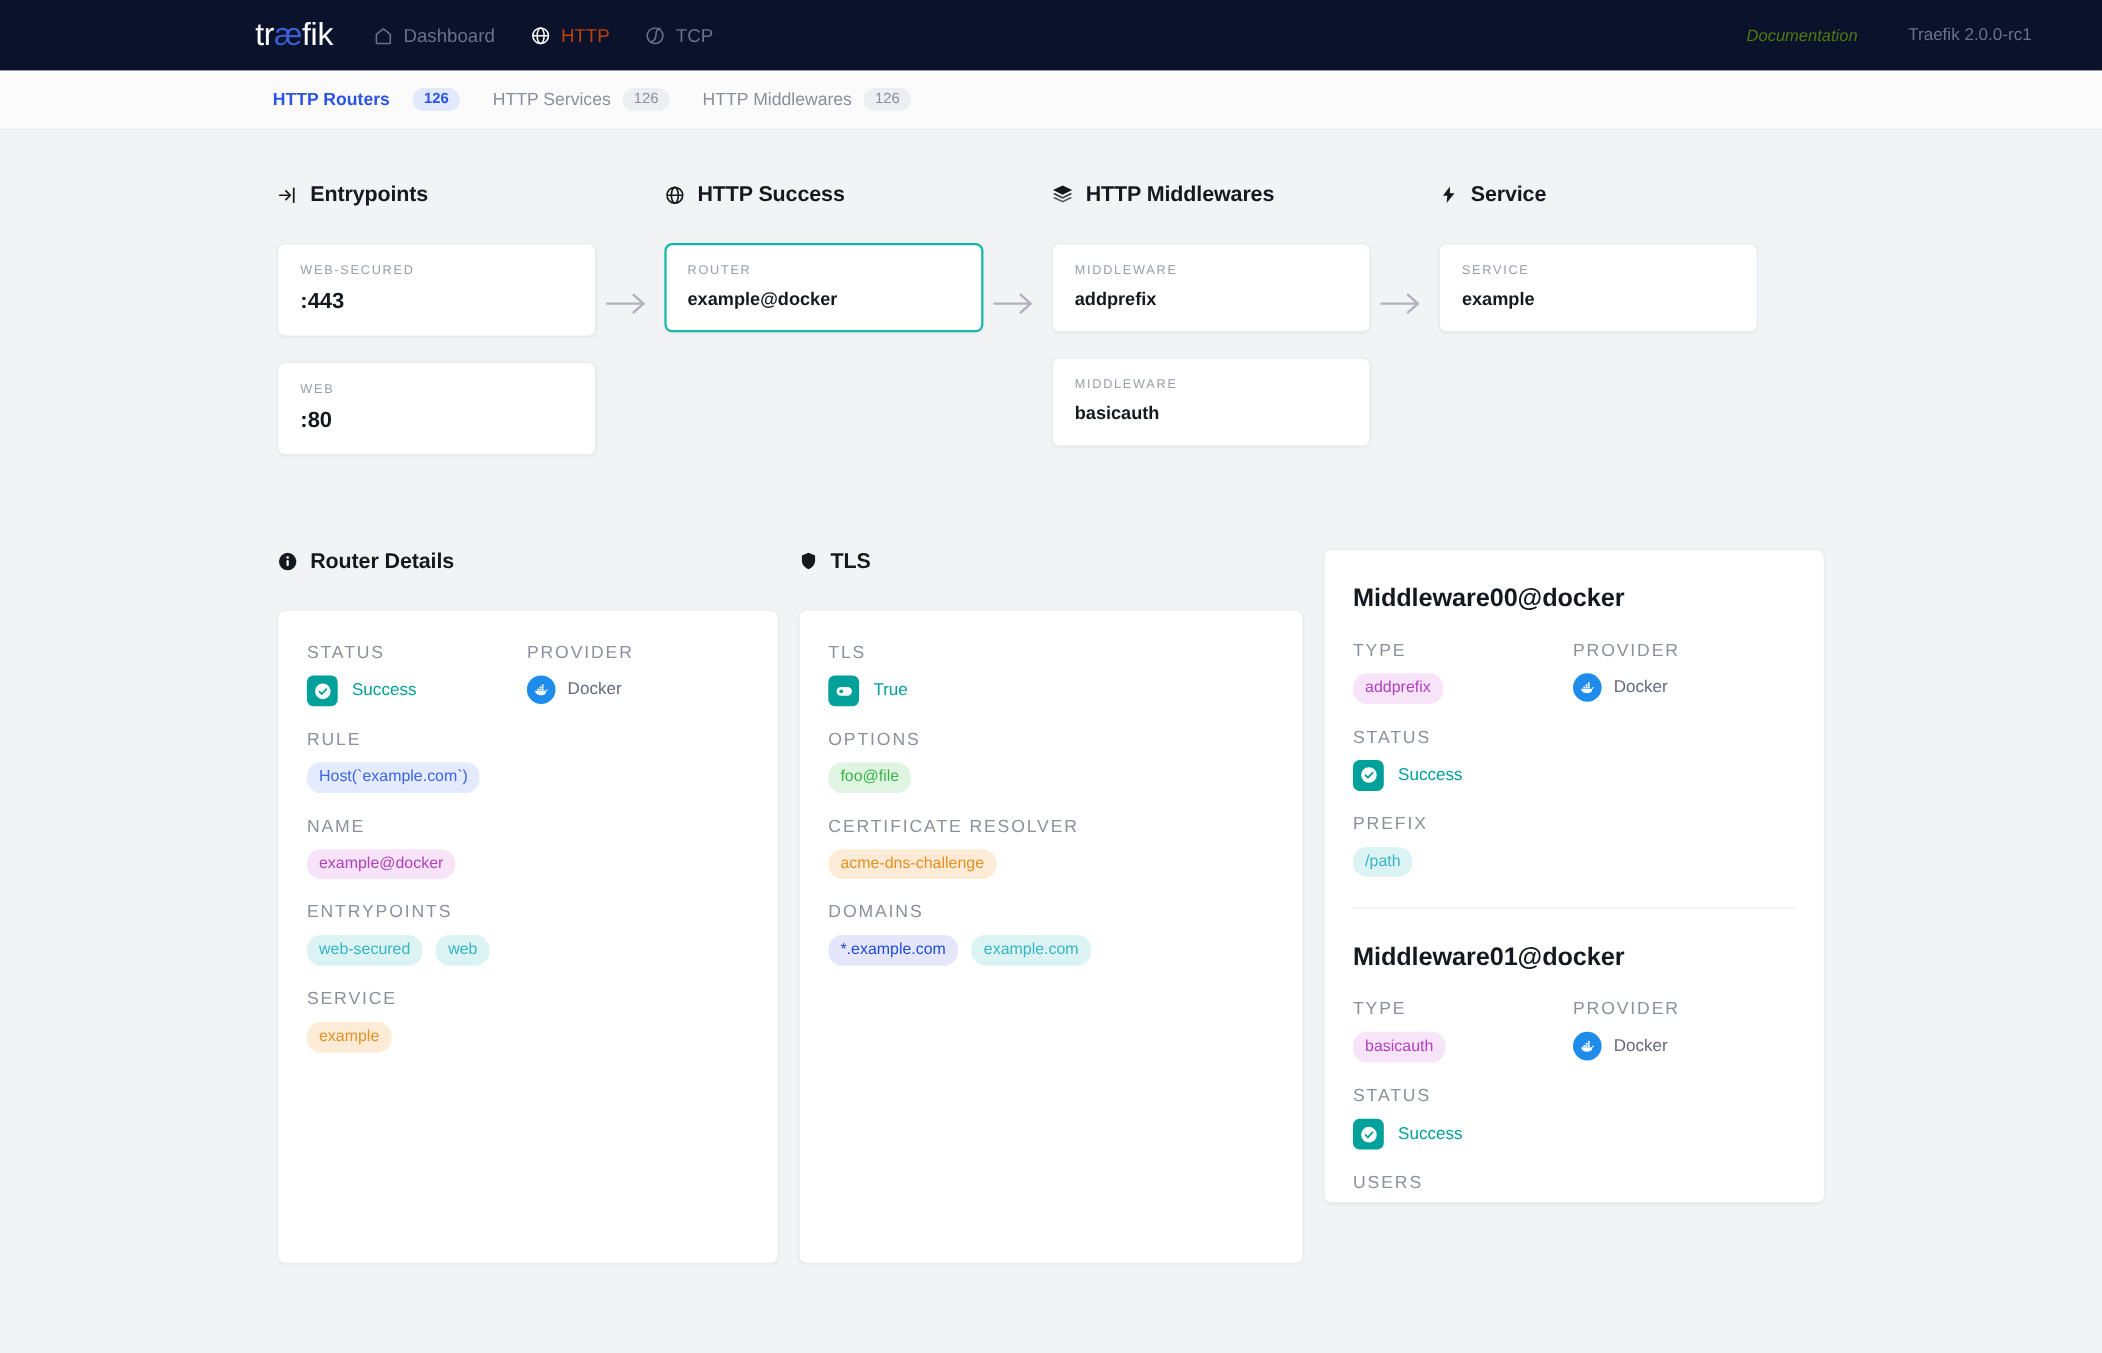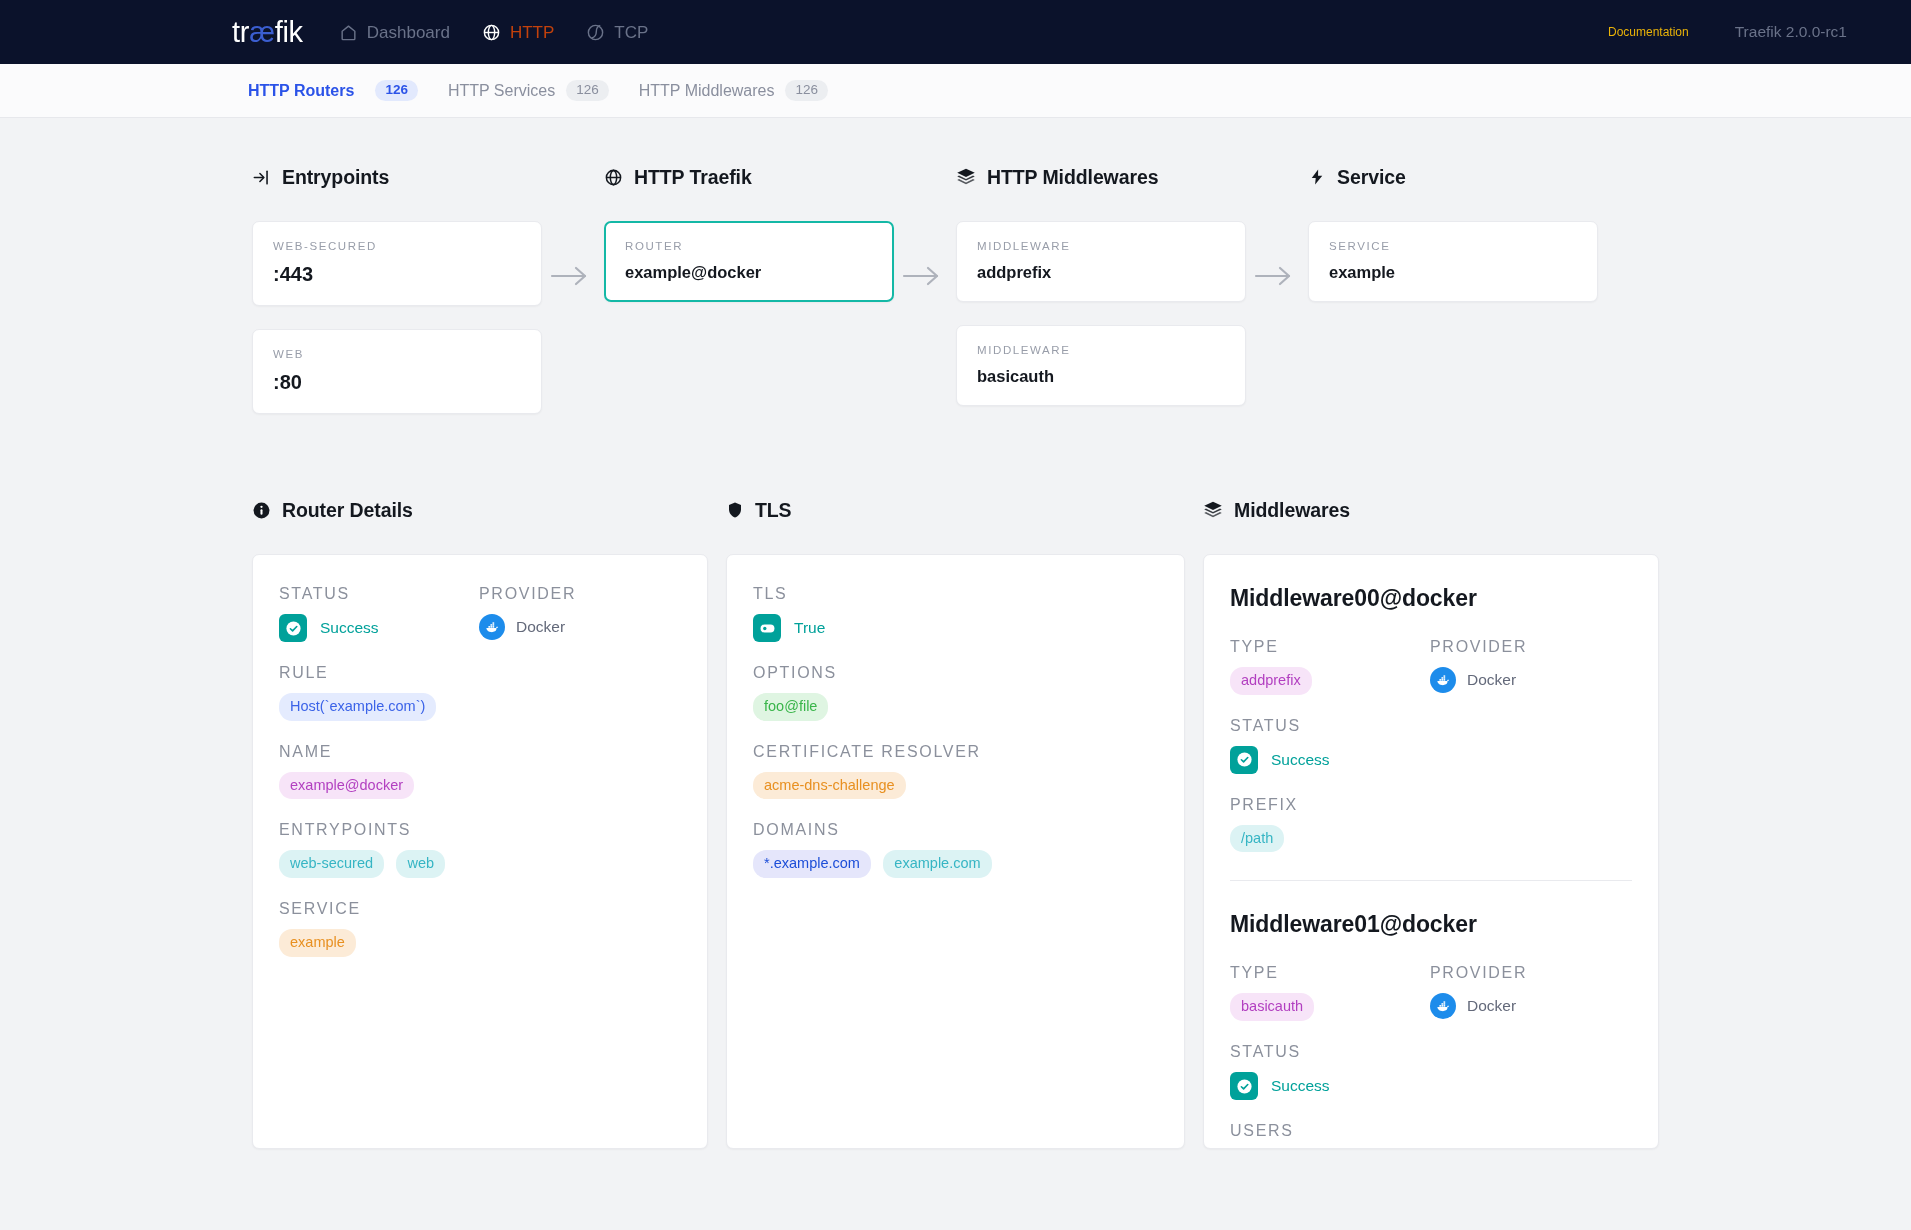--- a/index.html
+++ b/index.html
@@ -55,23 +55,24 @@
   .nav-item.active { color: #c2410c; }
   .nav-item svg { display: block; }
 
   .nav-right {
     margin-left: auto;
     display: flex;
     align-items: center;
     gap: 46px;
   }
   .nav-link {
-    font-size: 12px;
-    color: #eab308;
+    font-size: 15px;
+    color: #4d7c0f;
     cursor: pointer;
+    font-style: italic;
   }
   .nav-version {
     font-size: 15.5px;
     color: #6a7289;
     cursor: default;
   }
 
   
   .tabbar {
     height: 54px;
@@ -366,21 +367,21 @@
 
     <div class="flow-col col-router">
       <div class="sec-head">
         <span>
           <svg width="19" height="19" viewBox="0 0 24 24" fill="none" stroke="#14181f" stroke-width="1.9">
             <circle cx="12" cy="12" r="9"></circle>
               <ellipse cx="12" cy="12" rx="4" ry="9"></ellipse>
               <line x1="3" y1="12" x2="21" y2="12"></line>
           </svg>
         </span>
-        <span class="sec-head-title">HTTP Traefik</span>
+        <span class="sec-head-title">HTTP Success</span>
       </div>
       <div class="flow-card selected">
         <div class="flow-card-label">ROUTER</div>
         <div class="flow-card-value">example@docker</div>
       </div>
     </div>
 
     <div class="flow-gap">
       <span class="arrow">
         <svg width="40" height="22" viewBox="0 0 40 22" fill="none" stroke="#aeb2bb" stroke-width="2.2" stroke-linecap="round" stroke-linejoin="round">
@@ -543,30 +544,20 @@
 
         <div class="field">
           <div class="field-label">DOMAINS</div>
           <span class="chip chip-indigo">*.example.com</span>
           <span class="chip chip-cyan">example.com</span>
         </div>
       </div>
     </div>
 
     <div class="detail-col-3">
-      <div class="sec-head">
-        <span>
-          <svg width="20" height="20" viewBox="0 0 24 24" fill="#14181f">
-            <path d="M12 2 1.5 7 12 12l10.5-5z"></path>
-            <path d="M12 14.4 3.6 10.2 1.5 11.3 12 16.3l10.5-5-2.1-1.1z" opacity="0.85"></path>
-            <path d="M12 18.7 3.6 14.5 1.5 15.6 12 20.6l10.5-5-2.1-1.1z" opacity="0.7"></path>
-          </svg>
-        </span>
-        <span class="sec-head-title">Middlewares</span>
-      </div>
 
       <div class="panel clipped">
 
         <div class="mw-block">
           <div class="mw-title">Middleware00@docker</div>
           <div class="grid2">
             <div class="field">
               <div class="field-label">TYPE</div>
               <span class="chip chip-pink">addprefix</span>
             </div>

